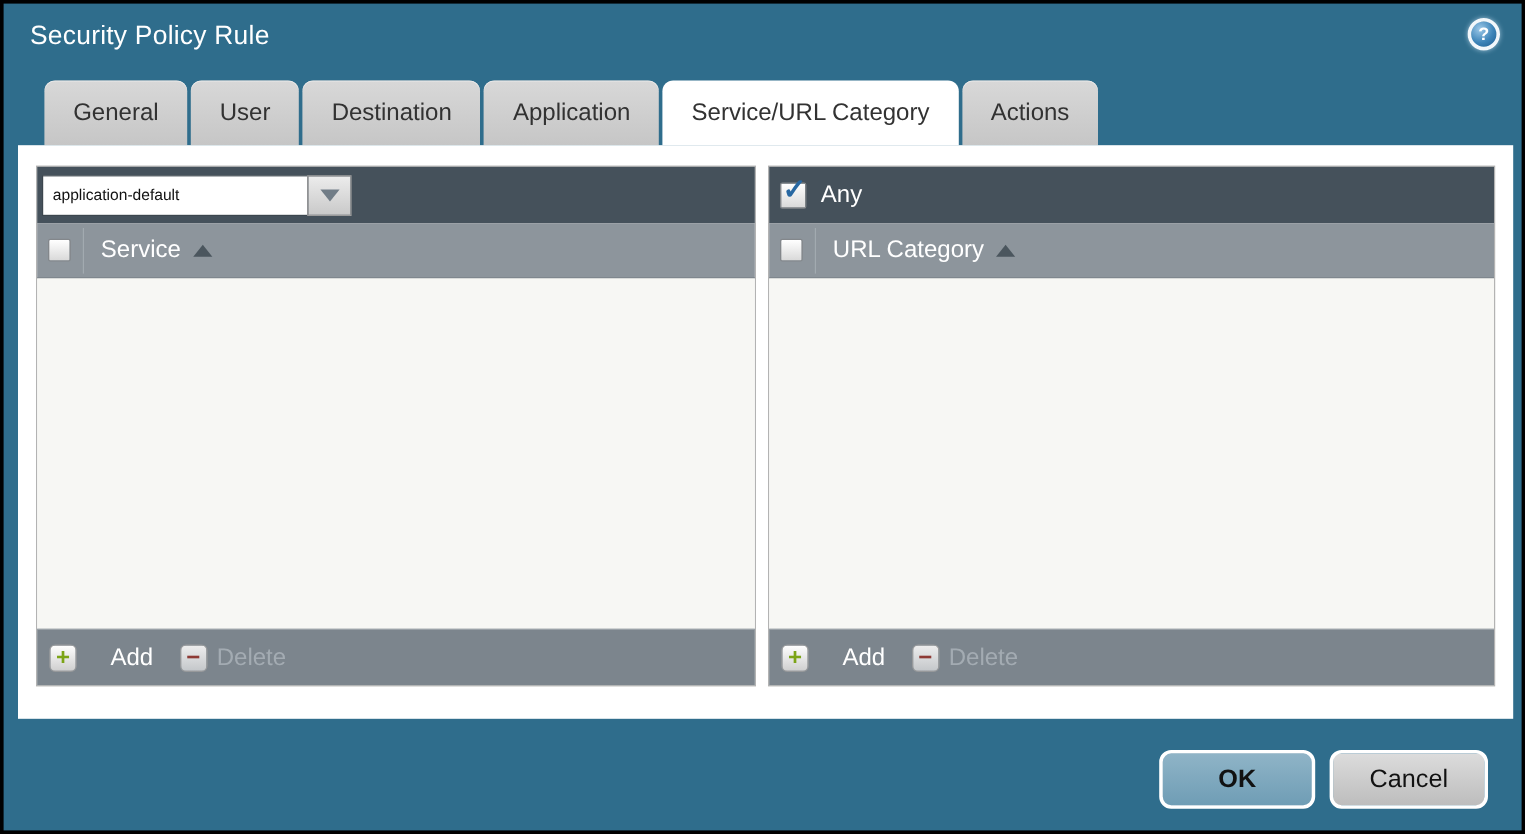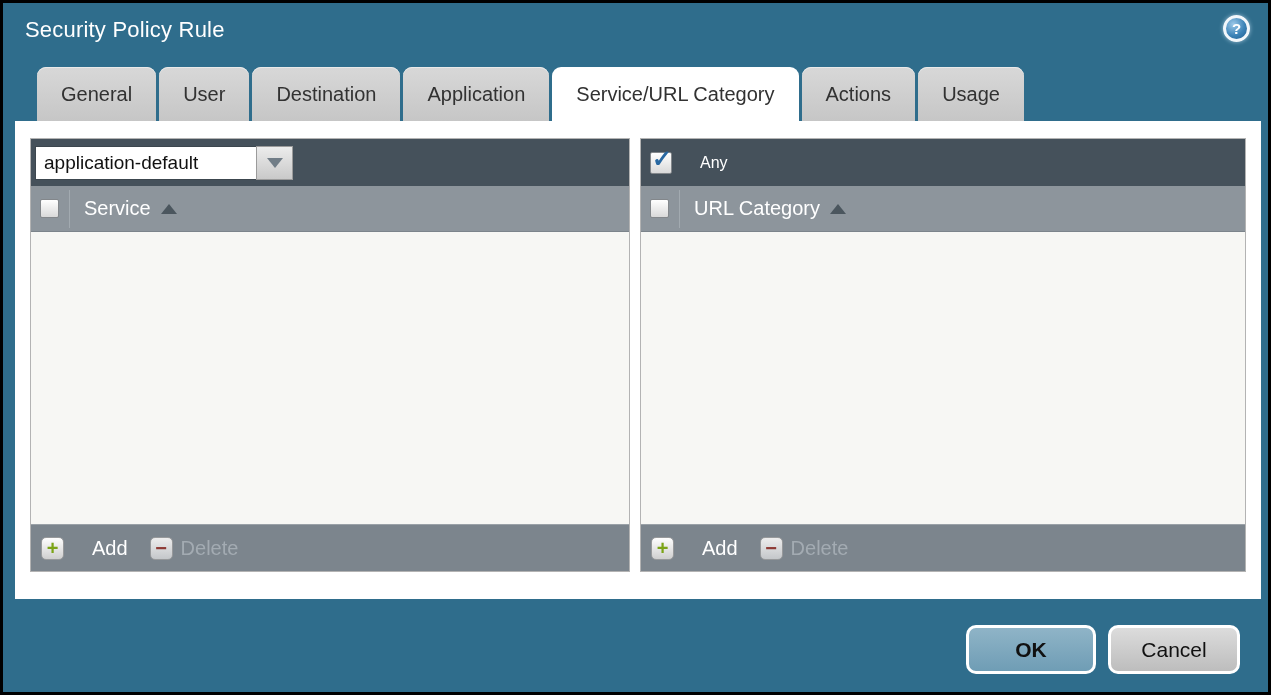--- a/index.html
+++ b/index.html
@@ -27,36 +27,36 @@
   .panel.right { left:625px; width:606px; }
 
   .panel-bar { height:47px; background:#45515b; flex:0 0 auto; display:flex; align-items:center; }
   .panel-header { height:46px; background:#8d959c; flex:0 0 auto; display:flex; align-items:center; border-bottom:1px solid #7c848b; }
   .panel-body { flex:1 1 auto; background:#f7f7f4; }
   .panel-footer { height:47px; background:#7c858d; flex:0 0 auto; display:flex; align-items:center; border-top:1px solid #9aa1a7; }
 
   
   .combo { display:flex; margin-left:4px; }
   .combo-input { width:221px; height:34px; background:#fff; border:1px solid #3c464e; border-right:none;
-    font-size:19px; color:#111; padding:0 8px; font-family:"Liberation Sans", sans-serif; }
+    font-size:13px; color:#111; padding:0 8px; font-family:"Liberation Sans", sans-serif; }
   .combo-btn { width:37px; height:34px; background:linear-gradient(#ececec,#c9c9c9); border:1px solid #9b9b9b;
     display:flex; align-items:center; justify-content:center; cursor:pointer; }
   .tri-down { width:0; height:0; border-left:8px solid transparent; border-right:8px solid transparent; border-top:10px solid #717d87; }
 
   
   .cbx { width:19px; height:19px; background:linear-gradient(#ffffff,#d9d9d9); border:1px solid #83878b;
     border-radius:2px; position:relative; cursor:pointer; flex:0 0 auto; }
   .cbx.big { width:22px; height:22px; }
   .cbx .check { position:absolute; left:1px; top:-6px; color:#2868a2; font-size:24px; font-weight:bold; line-height:1; }
 
   .hdr-sep { width:1px; height:38px; background:#a2aab0; margin:0 14px 0 10px; }
   .hdr-label { color:#fff; font-size:20px; margin-right:10px; }
   .sort-asc { width:0; height:0; border-left:8px solid transparent; border-right:8px solid transparent; border-bottom:10px solid #4b565e; }
 
-  .anybar-label { color:#fff; font-size:16px; margin-left:28px; }
+  .anybar-label { color:#fff; font-size:20px; margin-left:12px; }
 
   
   .mini-btn { display:flex; align-items:center; cursor:pointer; }
   .mini-icon { width:23px; height:23px; border-radius:5px; background:linear-gradient(#fefefe,#cfcfcf);
     border:1px solid #97999b; display:flex; align-items:center; justify-content:center;
     font-weight:900; font-size:20px; line-height:1; }
   .mini-icon.plus { color:#7ca417; }
   .mini-icon.minus { color:#8e3a35; background:linear-gradient(#ededed,#c4c7ca); }
   .mini-label { font-size:20px; margin-left:8px; }
   .mini-label.on { color:#fff;margin-left:28px; }
@@ -76,21 +76,20 @@
   <div class="title">Security Policy Rule</div>
   <div class="help-icon">?</div>
 
   <div class="tabs">
     <div class="tab">General</div>
     <div class="tab">User</div>
     <div class="tab">Destination</div>
     <div class="tab">Application</div>
     <div class="tab active">Service/URL Category</div>
     <div class="tab">Actions</div>
-    <div class="tab">Usage</div>
   </div>
 
   <div class="content">
 
     <div class="panel left">
       <div class="panel-bar">
         <div class="combo">
           <input class="combo-input" type="text" value="application-default" style="">
           <div class="combo-btn">
             <div class="tri-down"></div>

